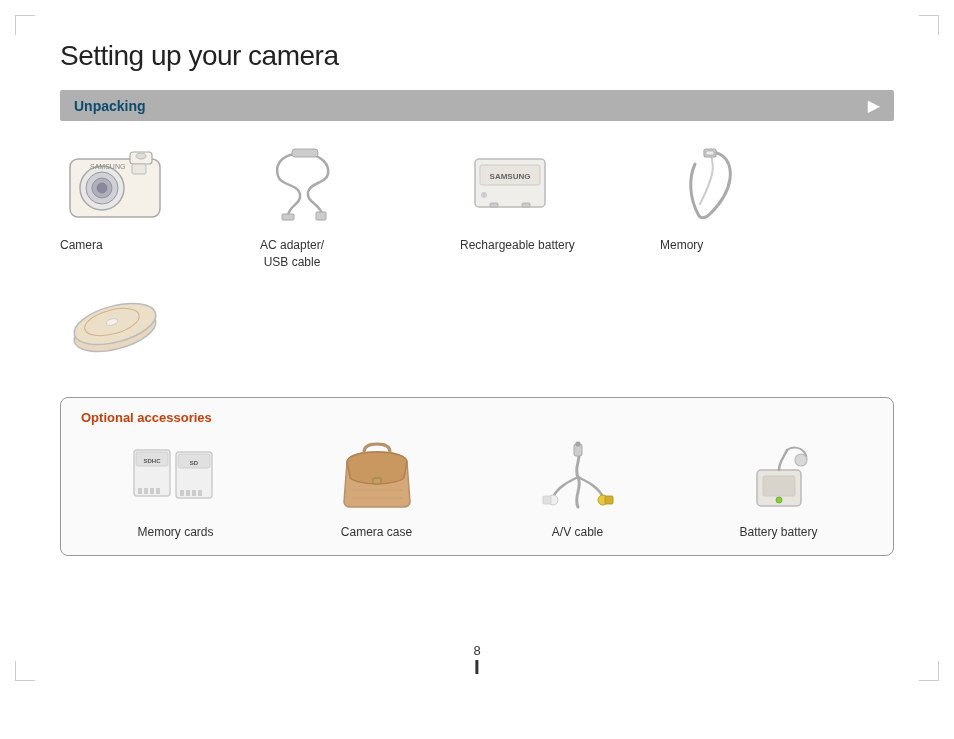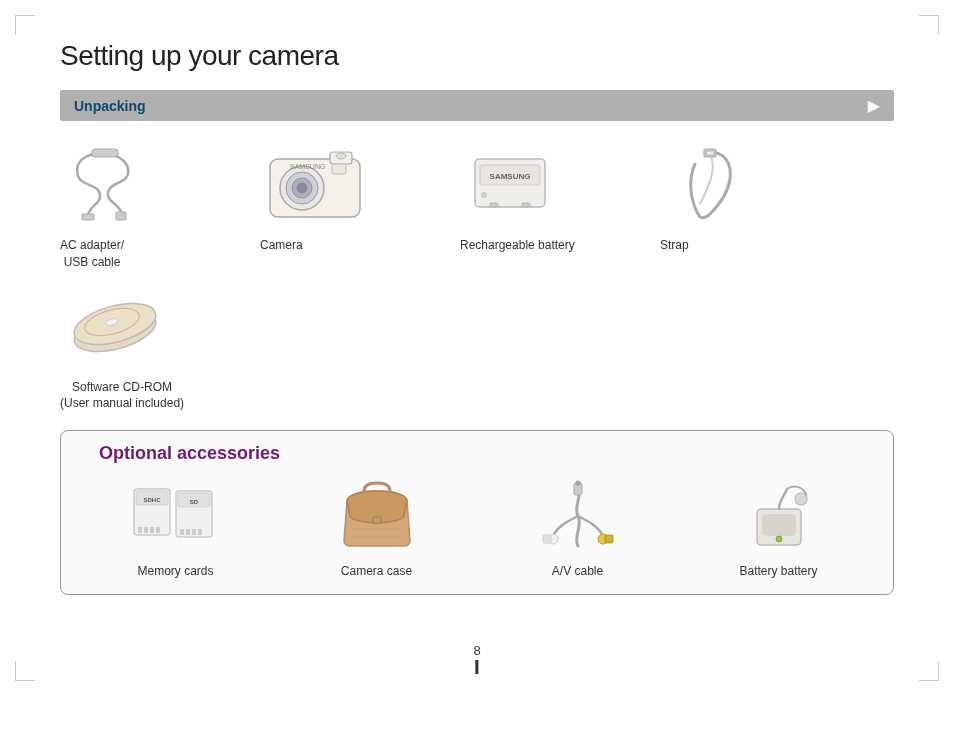--- a/index.html
+++ b/index.html
@@ -100,25 +100,24 @@
 
     
     .optional-box {
       border: 1.5px solid #999;
       border-radius: 8px;
       padding: 12px 20px 16px 20px;
       background: #fafafa;
     }
 
     .optional-title {
-      font-size: 18px;
+      font-size: 13px;
       font-weight: bold;
-      color: #701a75;
+      color: #c2410c;
       margin-bottom: 12px;
-      margin-left: 18px;
     }
 
     .optional-items {
       display: flex;
       flex-direction: row;
       align-items: flex-start;
       gap: 12px;
     }
 
     .optional-item {
@@ -183,37 +182,20 @@
     <span class="section-header-title">Unpacking</span>
     <span class="section-header-arrow">▶</span>
   </div>
 
   <div class="items-grid">
 
     <div class="items-row">
 
       <div class="item">
         <div class="item-image">
-          <svg width="90" height="80" viewBox="0 0 90 80">
-
-            <path d="M45,10 C60,10 70,20 68,30 C66,40 50,38 48,48 C46,58 60,60 62,70" fill="none" stroke="#aaa" stroke-width="2.5" stroke-linecap="round"></path>
-            <path d="M35,10 C20,12 15,22 18,32 C21,42 38,40 40,50 C42,60 28,62 28,72" fill="none" stroke="#aaa" stroke-width="2.5" stroke-linecap="round"></path>
-
-            <rect x="32" y="5" width="26" height="8" rx="3" fill="#ccc" stroke="#aaa" stroke-width="1"></rect>
-
-            <rect x="22" y="70" width="12" height="6" rx="1" fill="#ccc" stroke="#aaa" stroke-width="1"></rect>
-
-            <rect x="56" y="68" width="10" height="8" rx="1" fill="#ccc" stroke="#aaa" stroke-width="1"></rect>
-          </svg>
-        </div>
-        <span class="item-label">AC adapter/<br>USB cable</span>
-      </div>
-
-      <div class="item">
-        <div class="item-image">
           <svg width="110" height="80" viewBox="0 0 110 80">
 
             <rect x="10" y="15" width="90" height="58" rx="8" ry="8" fill="#f5f0e8" stroke="#aaa" stroke-width="1.5"></rect>
 
             <rect x="70" y="8" width="22" height="12" rx="3" ry="3" fill="#f5f0e8" stroke="#aaa" stroke-width="1.2"></rect>
 
             <circle cx="42" cy="44" r="22" fill="#e8e8e8" stroke="#aaa" stroke-width="1.5"></circle>
             <circle cx="42" cy="44" r="16" fill="#d0d0d8" stroke="#999" stroke-width="1"></circle>
             <circle cx="42" cy="44" r="10" fill="#b0b0bc" stroke="#888" stroke-width="0.8"></circle>
             <circle cx="42" cy="44" r="5" fill="#8888a0" stroke="#777" stroke-width="0.5"></circle>
@@ -223,20 +205,37 @@
             <text x="30" y="25" font-size="7" fill="#888" font-family="Arial">SAMSUNG</text>
 
             <ellipse cx="81" cy="12" rx="5" ry="3" fill="#ddd" stroke="#bbb" stroke-width="1"></ellipse>
           </svg>
         </div>
         <span class="item-label">Camera</span>
       </div>
 
       <div class="item">
         <div class="item-image">
+          <svg width="90" height="80" viewBox="0 0 90 80">
+
+            <path d="M45,10 C60,10 70,20 68,30 C66,40 50,38 48,48 C46,58 60,60 62,70" fill="none" stroke="#aaa" stroke-width="2.5" stroke-linecap="round"></path>
+            <path d="M35,10 C20,12 15,22 18,32 C21,42 38,40 40,50 C42,60 28,62 28,72" fill="none" stroke="#aaa" stroke-width="2.5" stroke-linecap="round"></path>
+
+            <rect x="32" y="5" width="26" height="8" rx="3" fill="#ccc" stroke="#aaa" stroke-width="1"></rect>
+
+            <rect x="22" y="70" width="12" height="6" rx="1" fill="#ccc" stroke="#aaa" stroke-width="1"></rect>
+
+            <rect x="56" y="68" width="10" height="8" rx="1" fill="#ccc" stroke="#aaa" stroke-width="1"></rect>
+          </svg>
+        </div>
+        <span class="item-label">AC adapter/<br>USB cable</span>
+      </div>
+
+      <div class="item">
+        <div class="item-image">
           <svg width="100" height="70" viewBox="0 0 100 70">
 
             <rect x="15" y="10" width="70" height="48" rx="4" ry="4" fill="#f0eeea" stroke="#bbb" stroke-width="1.5"></rect>
 
             <rect x="20" y="16" width="60" height="20" rx="2" fill="#e8e4de" stroke="#ccc" stroke-width="1"></rect>
             <text x="50" y="30" font-size="8" fill="#666" text-anchor="middle" font-family="Arial" font-weight="bold">SAMSUNG</text>
 
             <circle cx="24" cy="46" r="3" fill="#ccc"></circle>
 
             <rect x="30" y="54" width="8" height="4" rx="1" fill="#ccc" stroke="#aaa" stroke-width="0.8"></rect>
@@ -250,39 +249,38 @@
         <div class="item-image">
           <svg width="80" height="80" viewBox="0 0 80 80">
 
             <path d="M50,8 C65,8 72,20 70,35 C68,50 58,62 50,70 C45,75 40,75 38,70 C30,55 28,35 35,20" fill="none" stroke="#aaa" stroke-width="3" stroke-linecap="round"></path>
             <path d="M50,8 C52,14 54,22 52,30 C50,40 44,52 40,60" fill="none" stroke="#ccc" stroke-width="2" stroke-linecap="round"></path>
 
             <rect x="44" y="5" width="12" height="8" rx="2" fill="#ccc" stroke="#aaa" stroke-width="1.2"></rect>
             <rect x="46" y="7" width="8" height="4" rx="1" fill="#eee" stroke="#aaa" stroke-width="0.8"></rect>
           </svg>
         </div>
-        <span class="item-label">Strap</span>
+        <span class="item-label">Memory</span>
       </div>
     </div>
 
     <div class="items-row">
 
       <div class="item">
         <div class="item-image">
           <svg width="110" height="80" viewBox="0 0 110 80">
 
             <ellipse cx="55" cy="45" rx="42" ry="18" fill="#e8d8c0" stroke="#bbb" stroke-width="1.5" transform="rotate(-15, 55, 45)"></ellipse>
             <ellipse cx="55" cy="38" rx="42" ry="18" fill="#ecdfc8" stroke="#bbb" stroke-width="1.5" transform="rotate(-15, 55, 38)"></ellipse>
 
             <ellipse cx="52" cy="36" rx="28" ry="12" fill="none" stroke="#d0b090" stroke-width="1" transform="rotate(-15, 52, 36)"></ellipse>
 
             <ellipse cx="52" cy="36" rx="6" ry="3" fill="#f5f0e8" stroke="#ccc" stroke-width="1" transform="rotate(-15, 52, 36)"></ellipse>
           </svg>
         </div>
-        <span class="item-label">Software CD-ROM<br>(User manual included)</span>
       </div>
 
     </div>
   </div>
 
   <div class="optional-box">
     <div class="optional-title">Optional accessories</div>
     <div class="optional-items">
 
       <div class="optional-item">

